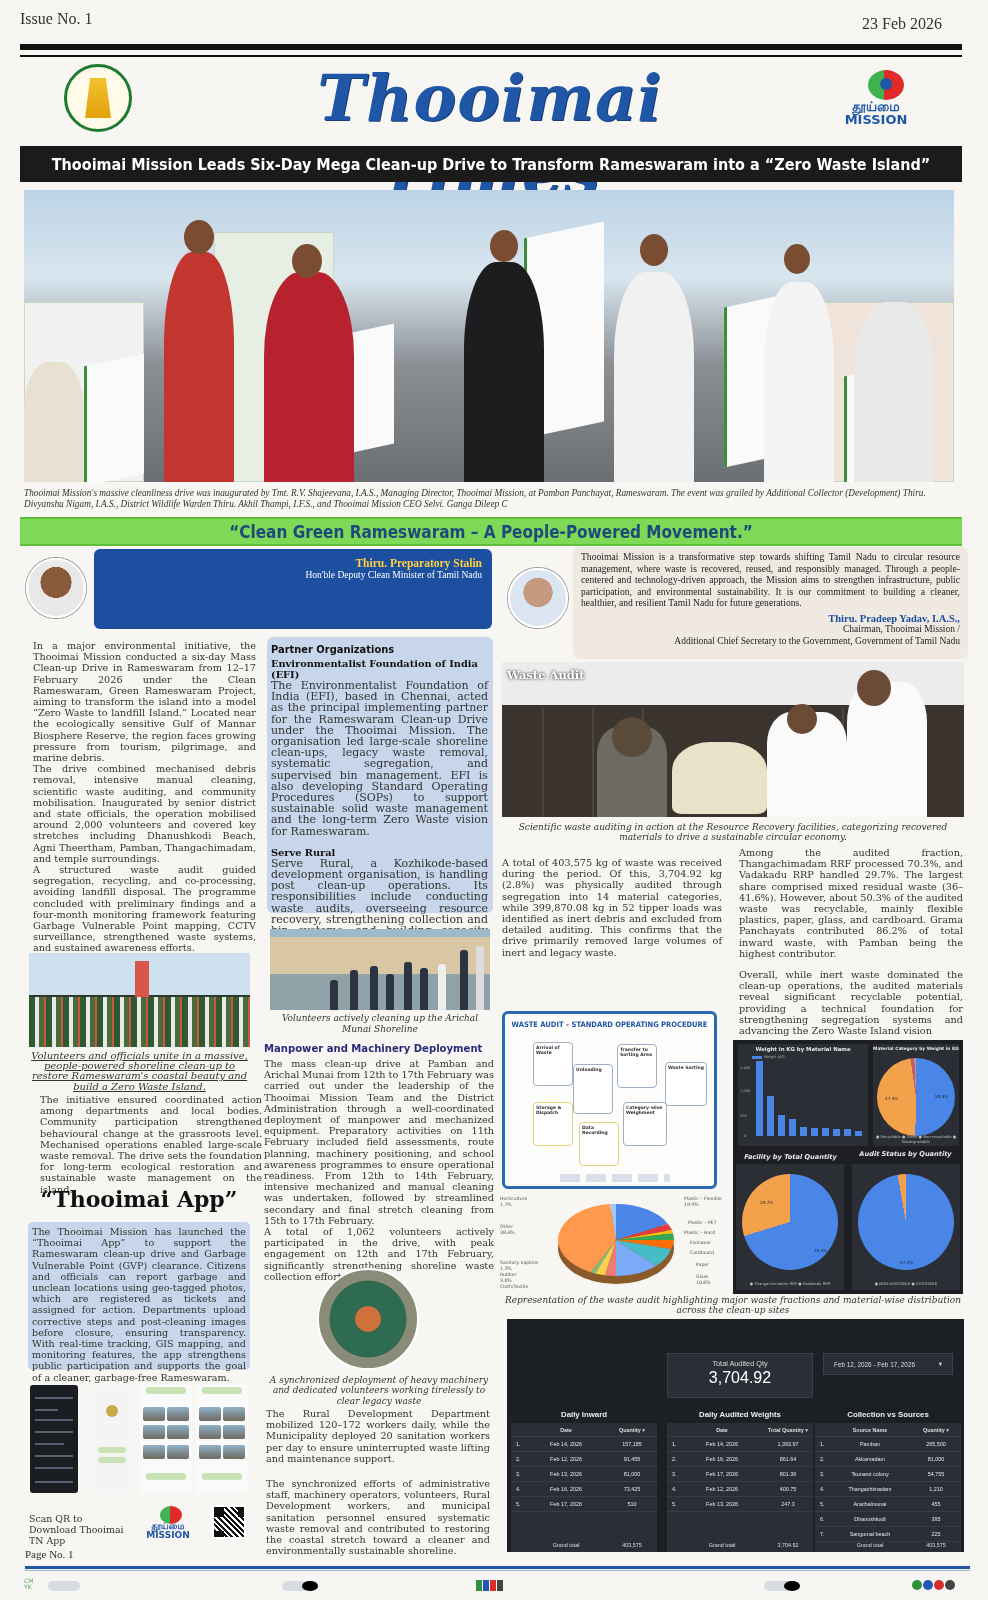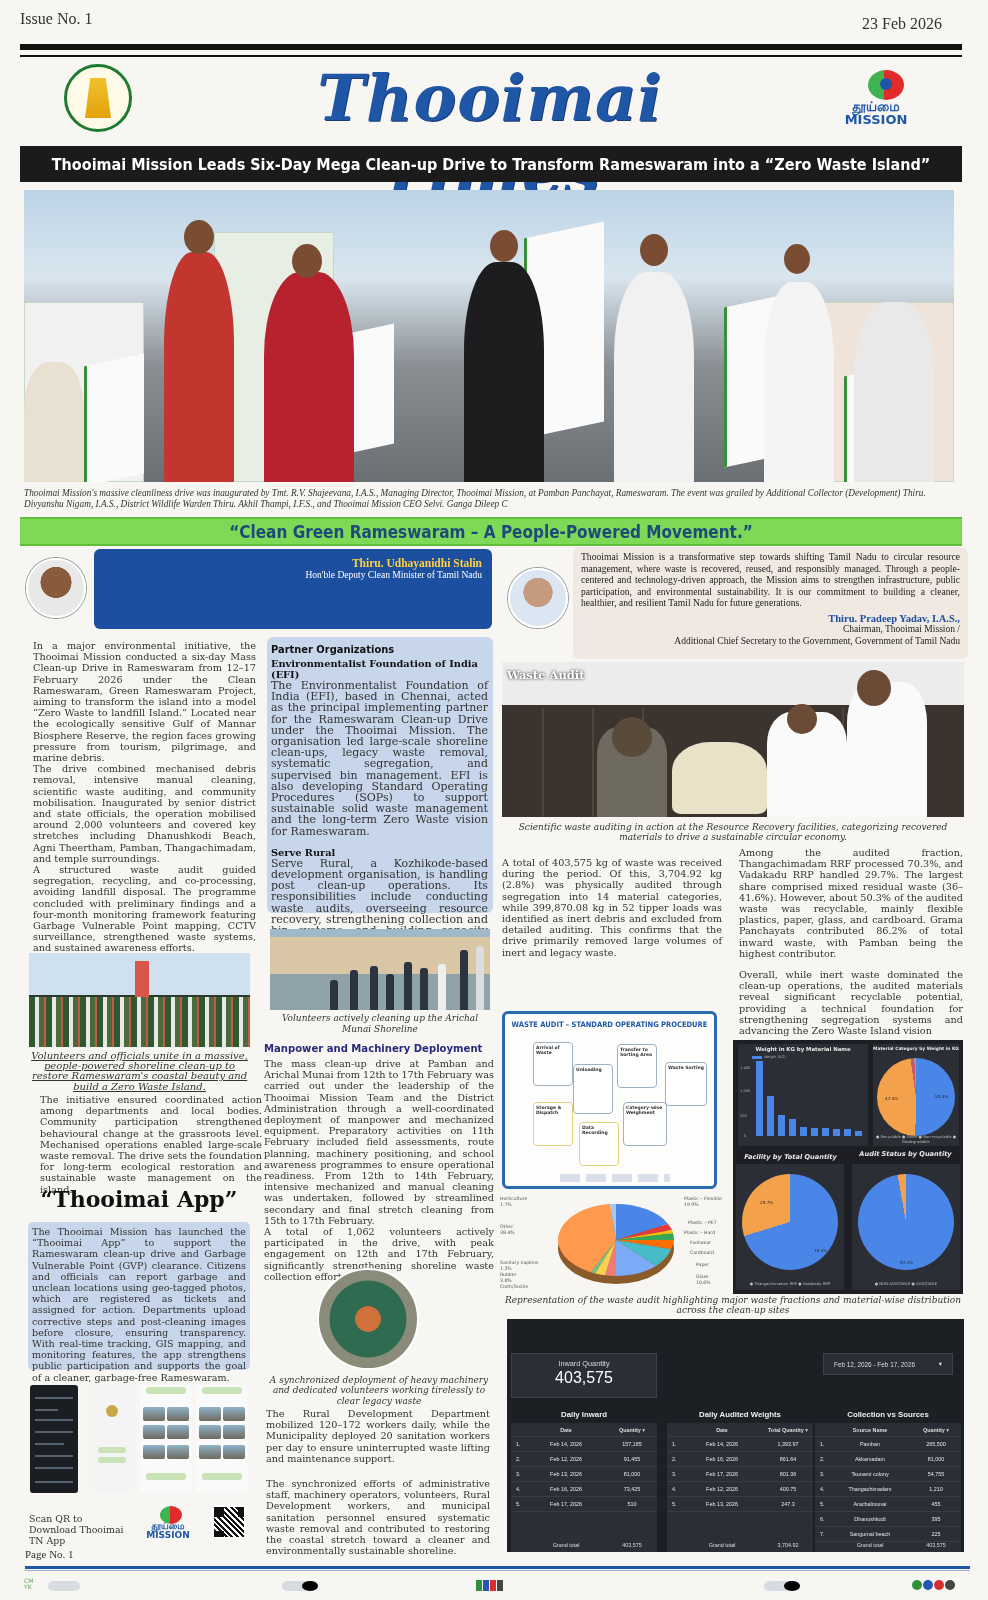--- a/index.html
+++ b/index.html
@@ -194,21 +194,21 @@
   <div class="head" style="left:760px;top:54px;width:26px;height:30px;"></div>
   <div class="person" style="left:830px;width:80px;height:180px;background:#e9e9e9;"></div>
   <div class="person" style="left:0;width:60px;height:120px;background:#e8e0d0;"></div>
 </div>
 <div class="abs caption-hero serif">Thooimai Mission's massive cleanliness drive was inaugurated by Tmt. R.V. Shajeevana, I.A.S., Managing Director, Thooimai Mission, at Pamban Panchayat, Rameswaram. The event was grailed by Additional Collector (Development) Thiru. Divyanshu Nigam, I.A.S., District Wildlife Warden Thiru. Akhil Thampi, I.F.S., and Thooimai Mission CEO Selvi. Ganga Dileep C</div>
 
 <div class="abs slogan-bar">“Clean Green Rameswaram – A People-Powered Movement.”</div>
 
 <div class="abs avatar av1"></div>
 <div class="abs quote1 serif">
-  <div class="q-name">Thiru. Udhayanidhi Stalin</div>
+  <div class="q-name">Thiru. Preparatory Stalin</div>
   <div class="q-role">Hon'ble Deputy Clean Minister of Tamil Nadu</div>
 </div>
 
 <div class="abs avatar av2"></div>
 <div class="abs quote2 serif">
   <div class="q-text">Thooimai Mission is a transformative step towards shifting Tamil Nadu to circular resource management, where waste is recovered, reused, and responsibly managed. Through a people-centered and technology-driven approach, the Mission aims to strengthen infrastructure, public participation, and environmental sustainability. It is our commitment to building a cleaner, healthier, and resilient Tamil Nadu for future generations.</div>
   <div class="q-name">Thiru. Pradeep Yadav, I.A.S.,</div>
   <div class="q-role">Chairman, Thooimai Mission /</div>
   <div class="q-role">Additional Chief Secretary to the Government, Government of Tamil Nadu</div>
 </div>
@@ -418,23 +418,23 @@
     <div class="pie" style="left:6px;top:10px;width:96px;height:96px;background:conic-gradient(#4a86e8 0 97.2%, #f4a14b 97.2% 100%);"></div>
     <span class="pct" style="left:48px;top:96px;">97.2%</span>
     <div class="legend-sm" style="bottom:4px;">● NON-AUDITABLE ● AUDITABLE</div>
   </div>
 </div>
 
 <div class="abs cap-rep">Representation of the waste audit highlighting major waste fractions and material-wise distribution across the clean-up sites</div>
 
 <div class="abs report">
 
-  <div class="kpi" style="left:4px;">
-    <div class="k-label">Inward Quantity</div>
-    <div class="k-value">403,575</div>
+  <div class="kpi" style="left:160px;">
+    <div class="k-label">Total Audited Qty</div>
+    <div class="k-value">3,704.92</div>
   </div>
   <div class="daterange">
     <span>Feb 12, 2026 - Feb 17, 2026</span>
     <span>▾</span>
   </div>
 
   <div class="tbl" style="left:160px;">
     <div class="t-title">Daily Audited Weights</div>
     <div class="t-body">
       <div class="t-head">

